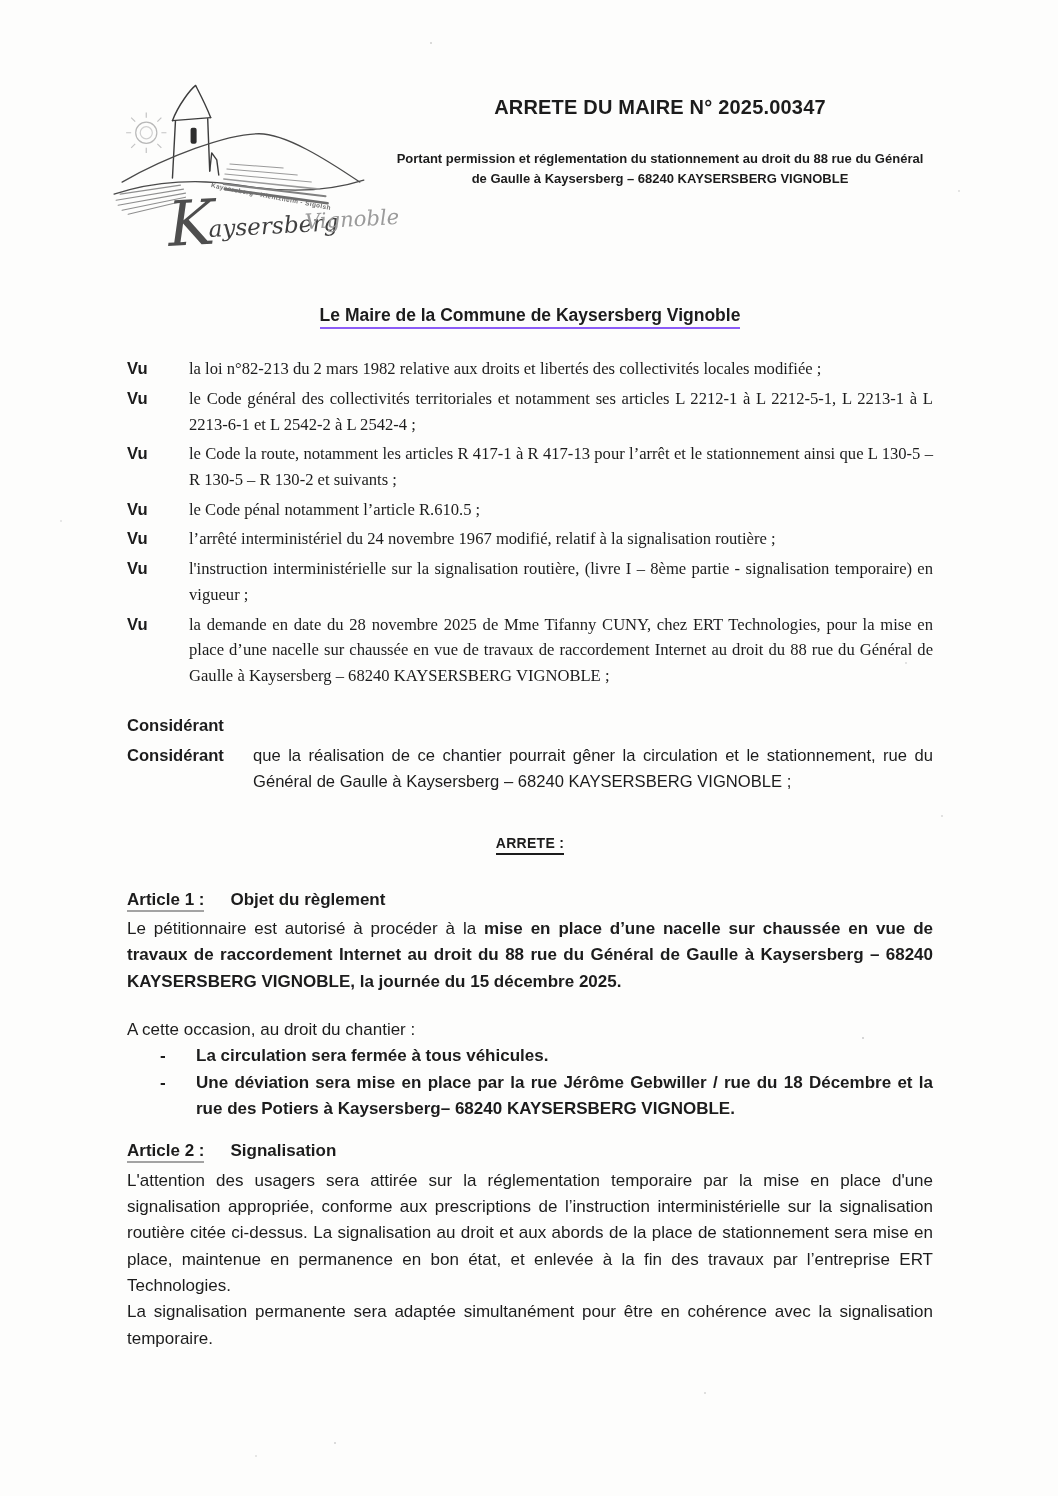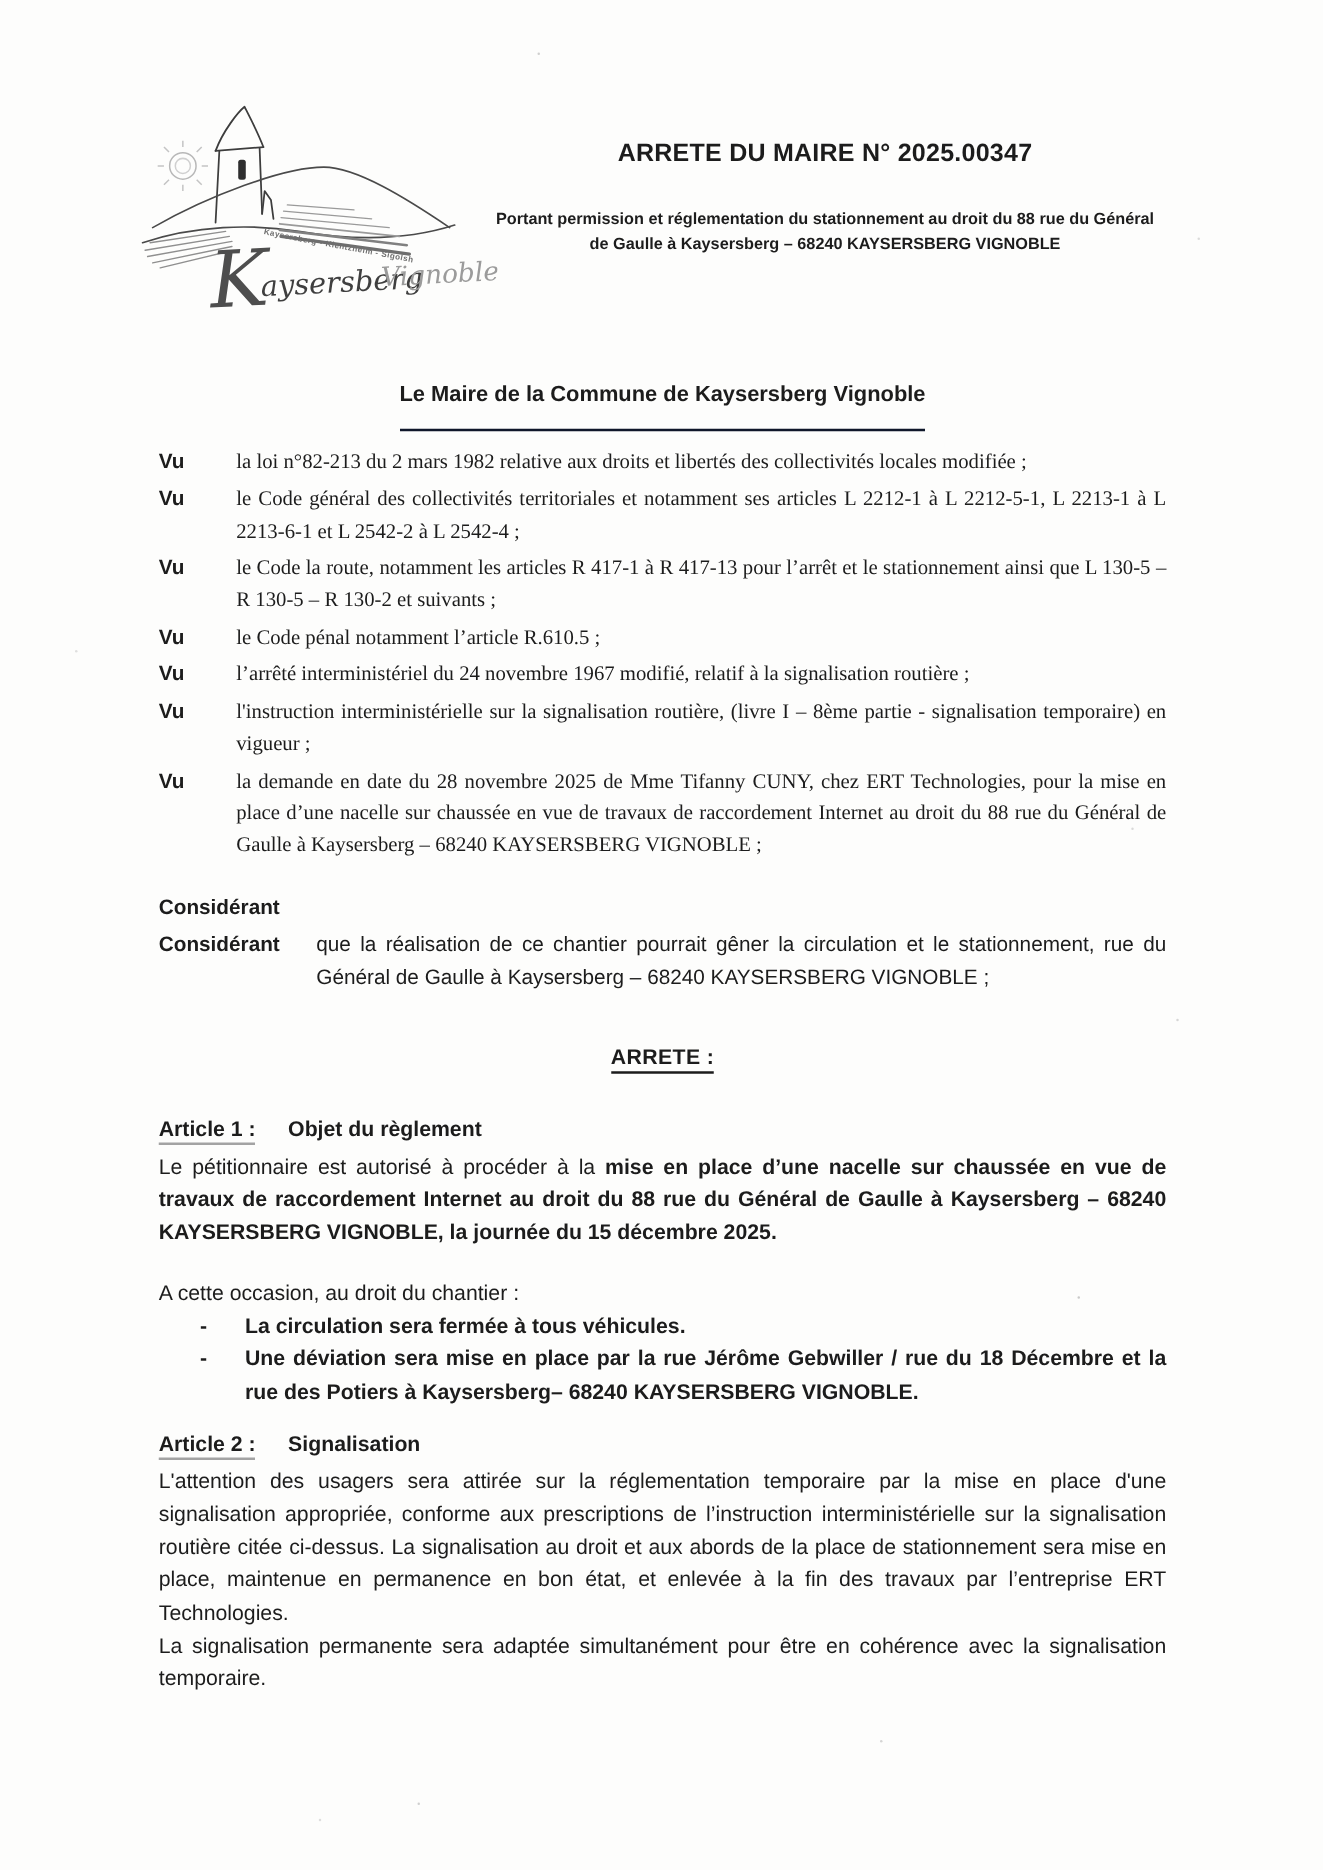--- a/index.html
+++ b/index.html
@@ -19,39 +19,39 @@
   .specks {
     position: absolute; left: 0; top: 0; width: 2px; height: 2px;
     background: transparent; border-radius: 50%; opacity: .55;
     box-shadow: 430px 42px 0 #aaa, 862px 1037px 0 #9f9f9f, 941px 815px 0 #b8b8b8,
                 334px 1442px 0 #ababab, 704px 1392px 0 #b5b5b5, 958px 190px 0 #c0c0c0,
                 60px 520px 0 #c8c8c8, 905px 662px 0 #bdbdbd, 255px 1455px 0 #c4c4c4;
   }
   
   .logo { position: absolute; left: 106px; top: 80px; width: 292px; height: 182px; }
   .logo svg { width: 100%; height: 100%; }
-  .title-block { position: absolute; left: 390px; top: 112px; width: 540px; text-align: center; }
+  .title-block { position: absolute; left: 390px; top: 96px; width: 540px; text-align: center; }
   .doc-title { margin: 0; font-size: 20px; font-weight: 700; letter-spacing: .2px; }
   .doc-subtitle { margin: 30px 0 0; font-size: 13px; font-weight: 700; line-height: 1.5; }
 
   
   .content { position: absolute; left: 127px; top: 302px; width: 806px; font-size: 16.6px; line-height: 1.55; }
   .maire-heading { margin: 0 0 27px; text-align: center; font-size: 17.5px; font-weight: 700; }
-  .maire-heading span { border-bottom: 2px solid #0f172a; padding-bottom: 18px; }
+  .maire-heading span { border-bottom: 2px solid #8b5cf6; padding-bottom: 2px; }
 
   .vu-row { display: flex; margin-bottom: 4px; }
   .vu-label { flex: 0 0 62px; font-weight: 700; }
   .vu-text { flex: 1; margin: 0; text-align: justify; font-family: Liberation Serif, serif; }
 
   .considerant-list { margin-top: 24px; }
   .cons-row { display: flex; margin-bottom: 5px; }
   .cons-label { flex: 0 0 126px; font-weight: 700; }
   .cons-text { flex: 1; margin: 0; text-align: justify; }
 
-  .arrete-heading { margin: 38px 0 0; text-align: center; font-size: 17px; font-weight: 700; letter-spacing: .3px; }
+  .arrete-heading { margin: 38px 0 0; text-align: center; font-size: 14px; font-weight: 700; letter-spacing: .3px; }
   .arrete-heading span { border-bottom: 2.5px solid #1c1c1c; padding-bottom: 2px; }
 
   .article { margin-top: 32px; font-size: 17px; }
   .article-heading { margin: 0; font-weight: 700; }
   .article-label { border-bottom: 2px solid #a3a3a3; padding-bottom: 1px; margin-right: 26px; }
   .article-body { margin: 3px 0 0; text-align: justify; }
   .article-body strong, .bullet-text { font-weight: 700; }
 
   .occasion { margin: 22px 0 0; }
   .bullet { display: flex; padding-left: 33px; }

